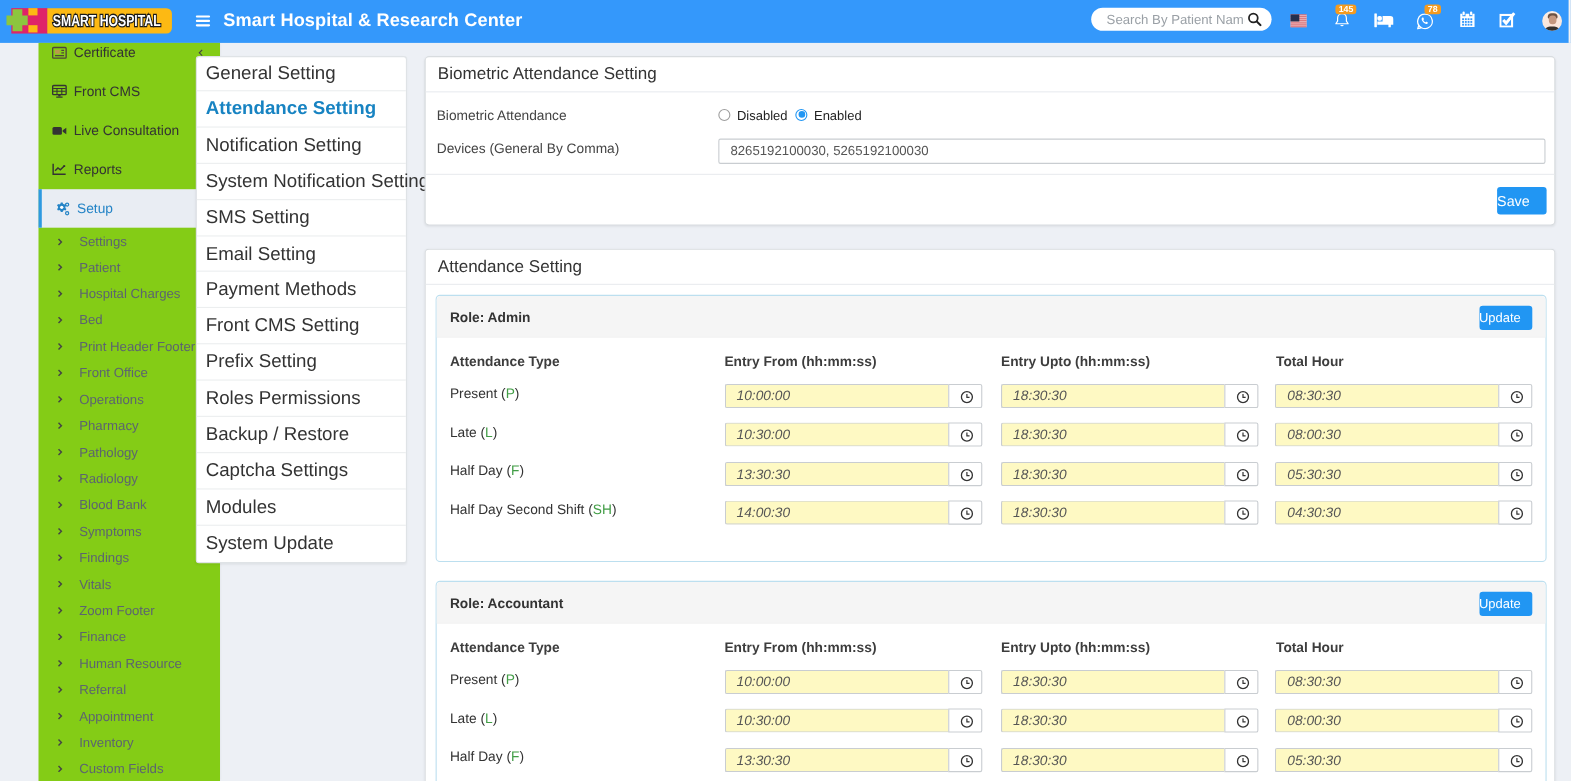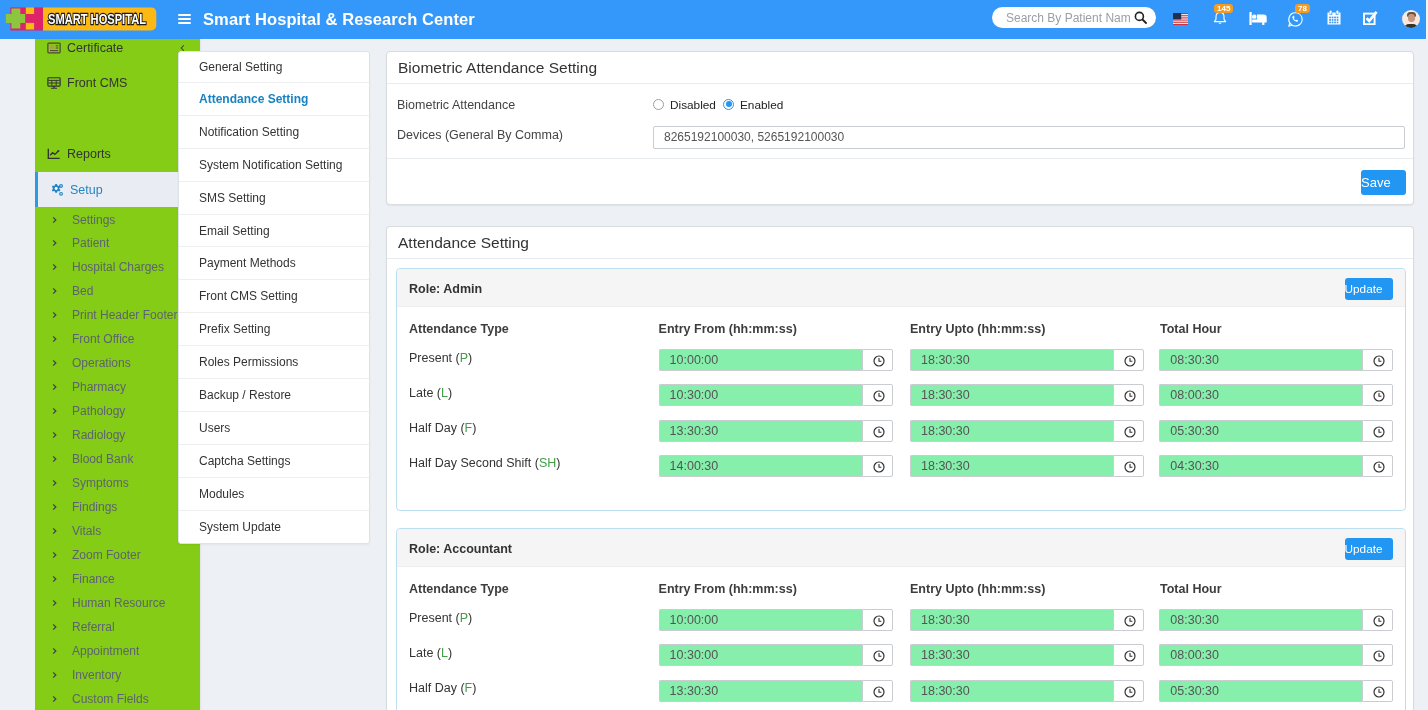--- a/index.html
+++ b/index.html
@@ -28,21 +28,21 @@
 .sitem .tx { position:absolute; left:32px; top:50%; transform:translateY(-50%); font-size:12.5px; color:#333; white-space:nowrap; }
 .sitem .ch { position:absolute; right:14px; top:50%; transform:translateY(-50%); width:7px; height:7px; }
 #setupblk { position:absolute; left:0; top:172px; width:165px; height:35px; background:#e9edf3; border-left:3px solid #2e9ae0; }
 #setupblk .tx { color:#2484c6; }
 .sub { position:absolute; left:0; width:165px; height:24px; background:transparent; }
 .sub .ar { position:absolute; left:15.5px; top:50%; transform:translateY(-50%); width:7px; height:8px; }
 .sub .tx { position:absolute; left:37px; top:50%; transform:translateY(-50%); font-size:12px; color:#5c6470; white-space:nowrap; }
 
 
 #menu { position:absolute; left:178px; top:51px; width:192px; background:#fff; border:1px solid #dfe3e6; border-radius:3px; box-shadow:0 1px 2px rgba(0,0,0,.05); }
-#menu .mi { height:32.9px; line-height:32.9px; padding-left:20px; font-size:12px; color:#333; border-bottom:1px solid #eceeef; white-space:nowrap; }
+#menu .mi { height:32.9px; line-height:32.9px; padding-left:8px; font-size:17px; color:#333; border-bottom:1px solid #eceeef; white-space:nowrap; }
 #menu .mi:first-child { height:31px; line-height:30px; }
 #menu .mi:last-child { border-bottom:none; }
 #menu .mi.act { color:#1783c2; font-weight:bold; }
 
 
 .card { position:absolute; left:386px; width:1028px; background:#fff; border:1px solid #d8dcdf; border-radius:4px; box-shadow:0 1px 2px rgba(0,0,0,.06); }
 .card-h { height:32px; line-height:32px; padding-left:11px; font-size:15.5px; color:#333; border-bottom:1px solid #e9ecef; }
 #card1 { top:51px; height:154px; }
 #card2 { top:226px; height:490px; border-bottom:none; border-radius:4px 4px 0 0; }
 label.fl { position:absolute; font-size:12.5px; color:#444; }
@@ -51,21 +51,21 @@
 
 
 .radio { position:absolute; width:11px; height:11px; border-radius:50%; border:1px solid #9e9e9e; background:#fff; }
 .radio.on { border:1px solid #2196f3; }
 .radio.on::after { content:""; position:absolute; left:1.5px; top:1.5px; width:6px; height:6px; border-radius:50%; background:#2196f3; }
 .rlab { position:absolute; font-size:11.8px; color:#222; }
 
 
 .tin { position:absolute; height:23px; background:#fff; border:1px solid #c9cdd1; border-radius:2px; font-size:12px; color:#555; line-height:21px; padding-left:10px; }
 .tgroup { position:absolute; width:234px; height:22px; }
-.tgroup .tb { position:absolute; left:0; top:0; width:203px; height:22px; border:1px solid #c9cdd1; border-right:none; border-radius:2px 0 0 2px; background:#86efac; font-size:12.5px; color:#555; line-height:20px; padding-left:10px; }
+.tgroup .tb { position:absolute; left:0; top:0; width:203px; height:22px; border:1px solid #c9cdd1; border-right:none; border-radius:2px 0 0 2px; background:#fef9c3; font-size:12.5px; color:#555; line-height:20px; padding-left:10px;font-style:italic; }
 .tgroup .tic { position:absolute; left:203px; top:0; width:31px; height:22px; border:1px solid #c9cdd1; border-radius:0 2px 2px 0; background:#fff; }
 .tgroup .tic svg { position:absolute; left:10px; top:5px; }
 
 
 .panel { position:absolute; left:9px; width:1010px; border:1px solid #bcdfef; border-radius:4px; background:#fff; }
 .panel-h { height:38px; background:#f5f5f5; border-bottom:1px solid #eeeeee; border-radius:4px 4px 0 0; }
 .panel-h .rt { position:absolute; left:12px; top:13px; font-size:12.5px; font-weight:bold; color:#333; }
 .colh { position:absolute; font-size:12.5px; color:#3d3d3d; font-weight:bold; }
 .rowlab { position:absolute; font-size:12.5px; color:#333; }
 .grn { color:#429d46; }
@@ -179,20 +179,30 @@
         <rect x="1" y="2" width="14" height="9.5" rx="1" fill="none" stroke="#333" stroke-width="1.4"></rect>
         <line x1="1.5" y1="5" x2="14.5" y2="5" stroke="#333" stroke-width="1.1"></line>
         <line x1="5.5" y1="5" x2="5.5" y2="11" stroke="#333" stroke-width="1.1"></line>
         <line x1="10.5" y1="5" x2="10.5" y2="11" stroke="#333" stroke-width="1.1"></line>
         <line x1="1.5" y1="8" x2="14.5" y2="8" stroke="#333" stroke-width="1.1"></line>
         <rect x="6.8" y="11.5" width="2.4" height="1.8" fill="#333"></rect>
         <rect x="4.5" y="13.3" width="7" height="1.4" rx="0.7" fill="#333"></rect>
       </svg>
       <span class="tx">Front CMS</span>
     </div>
+    <div class="sitem" style="top:66.5px">
+      <svg class="ic" viewBox="0 0 16 16">
+        <rect x="0.8" y="4" width="9.8" height="8" rx="1.6" fill="#333"></rect>
+        <path d="M11.4 7.2 L15.2 4.6 V11.4 L11.4 8.8 Z" fill="#333"></path>
+      </svg>
+      <span class="tx">Live Consultation</span>
+      <svg class="ch" viewBox="0 0 8 8">
+        <path d="M5.5 1 L2.5 4 L5.5 7" fill="none" stroke="#444" stroke-width="1.2"></path>
+      </svg>
+    </div>
     <div class="sitem" style="top:102px">
       <svg class="ic" viewBox="0 0 16 16">
         <path d="M1.5 2 V13 H14.5" fill="none" stroke="#333" stroke-width="1.5"></path>
         <path d="M3.5 9.5 L6.5 6.5 L9 8.5 L13 4.5" fill="none" stroke="#333" stroke-width="1.5"></path>
         <rect x="12.1" y="3.6" width="1.9" height="1.9" fill="#333"></rect>
       </svg>
       <span class="tx">Reports</span>
       <svg class="ch" viewBox="0 0 8 8">
         <path d="M5.5 1 L2.5 4 L5.5 7" fill="none" stroke="#444" stroke-width="1.2"></path>
       </svg>
@@ -342,21 +352,20 @@
   <div class="mi act">Attendance Setting</div>
   <div class="mi">Notification Setting</div>
   <div class="mi">System Notification Setting</div>
   <div class="mi">SMS Setting</div>
   <div class="mi">Email Setting</div>
   <div class="mi">Payment Methods</div>
   <div class="mi">Front CMS Setting</div>
   <div class="mi">Prefix Setting</div>
   <div class="mi">Roles Permissions</div>
   <div class="mi">Backup / Restore</div>
-  <div class="mi">Users</div>
   <div class="mi">Captcha Settings</div>
   <div class="mi">Modules</div>
   <div class="mi">System Update</div>
 </div>
 
 <div class="card" id="card1">
   <div class="card-h">Biometric Attendance Setting</div>
   <label class="fl" style="left:10px;top:46px">Biometric Attendance</label>
   <div class="radio" style="left:266px;top:46.5px"></div>
   <div class="rlab" style="left:283px;top:46px">Disabled</div>

